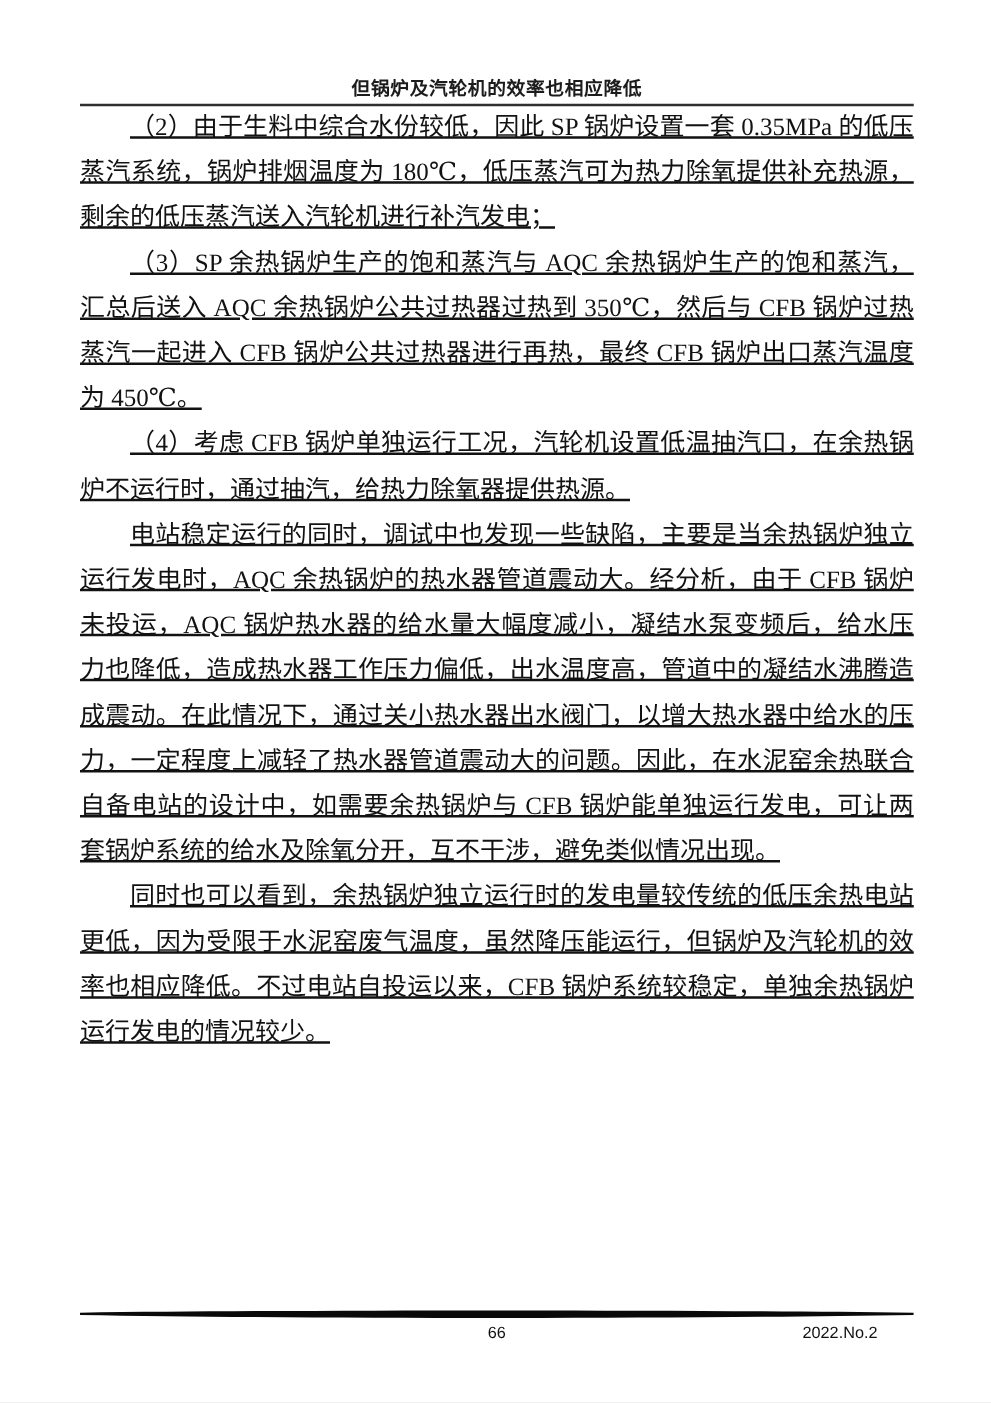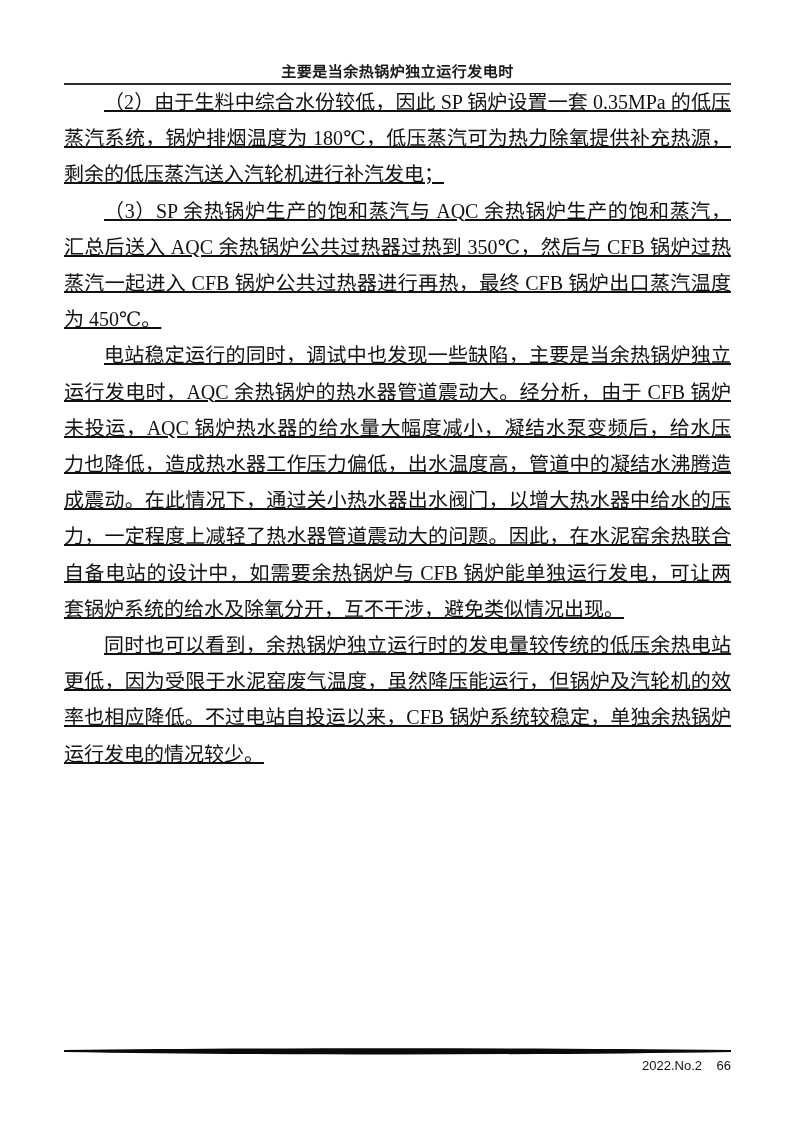--- a/index.html
+++ b/index.html
@@ -68,35 +68,36 @@
     position: absolute;
     left: 64px;
     right: 62px;
     top: 1047px;
     font-family: "Liberation Sans", "DejaVu Sans", sans-serif;
     font-size: 13px;
     color: #111;
   }
   .footer-rule { display: block; width: 100%; height: 10px; }
   .footer-row { position: relative; height: 18px; line-height: 18px; margin-top: 0px; }
-  .footer-page-num { text-align: right; }
+  .footer-page-num { text-align: center; }
   .footer-issue { position: absolute; right: 29px; top: 0; }
 </style>
 </head>
 <body>
 
 <div class="page">
 
-  <div class="running-head">主要是当余热锅炉独立运行发电时</div>
+  <div class="running-head">但锅炉及汽轮机的效率也相应降低</div>
 
   <div class="header-rule"></div>
 
   <div class="article">
     <p>（2）由于生料中综合水份较低，因此 SP 锅炉设置一套 0.35MPa 的低压蒸汽系统，锅炉排烟温度为 180℃，低压蒸汽可为热力除氧提供补充热源，剩余的低压蒸汽送入汽轮机进行补汽发电；</p>
     <p>（3）SP 余热锅炉生产的饱和蒸汽与 AQC 余热锅炉生产的饱和蒸汽，汇总后送入 AQC 余热锅炉公共过热器过热到 350℃，然后与 CFB 锅炉过热蒸汽一起进入 CFB 锅炉公共过热器进行再热，最终 CFB 锅炉出口蒸汽温度为 450℃。</p>
+    <p>（4）考虑 CFB 锅炉单独运行工况，汽轮机设置低温抽汽口，在余热锅炉不运行时，通过抽汽，给热力除氧器提供热源。</p>
 
 
     <p>电站稳定运行的同时，调试中也发现一些缺陷，主要是当余热锅炉独立运行发电时，AQC 余热锅炉的热水器管道震动大。经分析，由于 CFB 锅炉未投运，AQC 锅炉热水器的给水量大幅度减小，凝结水泵变频后，给水压力也降低，造成热水器工作压力偏低，出水温度高，管道中的凝结水沸腾造成震动。在此情况下，通过关小热水器出水阀门，以增大热水器中给水的压力，一定程度上减轻了热水器管道震动大的问题。因此，在水泥窑余热联合自备电站的设计中，如需要余热锅炉与 CFB 锅炉能单独运行发电，可让两套锅炉系统的给水及除氧分开，互不干涉，避免类似情况出现。</p>
     <p>同时也可以看到，余热锅炉独立运行时的发电量较传统的低压余热电站更低，因为受限于水泥窑废气温度，虽然降压能运行，但锅炉及汽轮机的效率也相应降低。不过电站自投运以来，CFB 锅炉系统较稳定，单独余热锅炉运行发电的情况较少。</p>
   </div>
 
   <div class="footer">
     <svg class="footer-rule" viewBox="0 0 667 10" preserveAspectRatio="none" xmlns="http://www.w3.org/2000/svg">
       <path d="M0,3.1 C200,0.7 467,0.7 667,3.1 L667,4.9 C467,8.2 200,8.2 0,4.9 Z" fill="#0a0a0a"></path>
     </svg>

